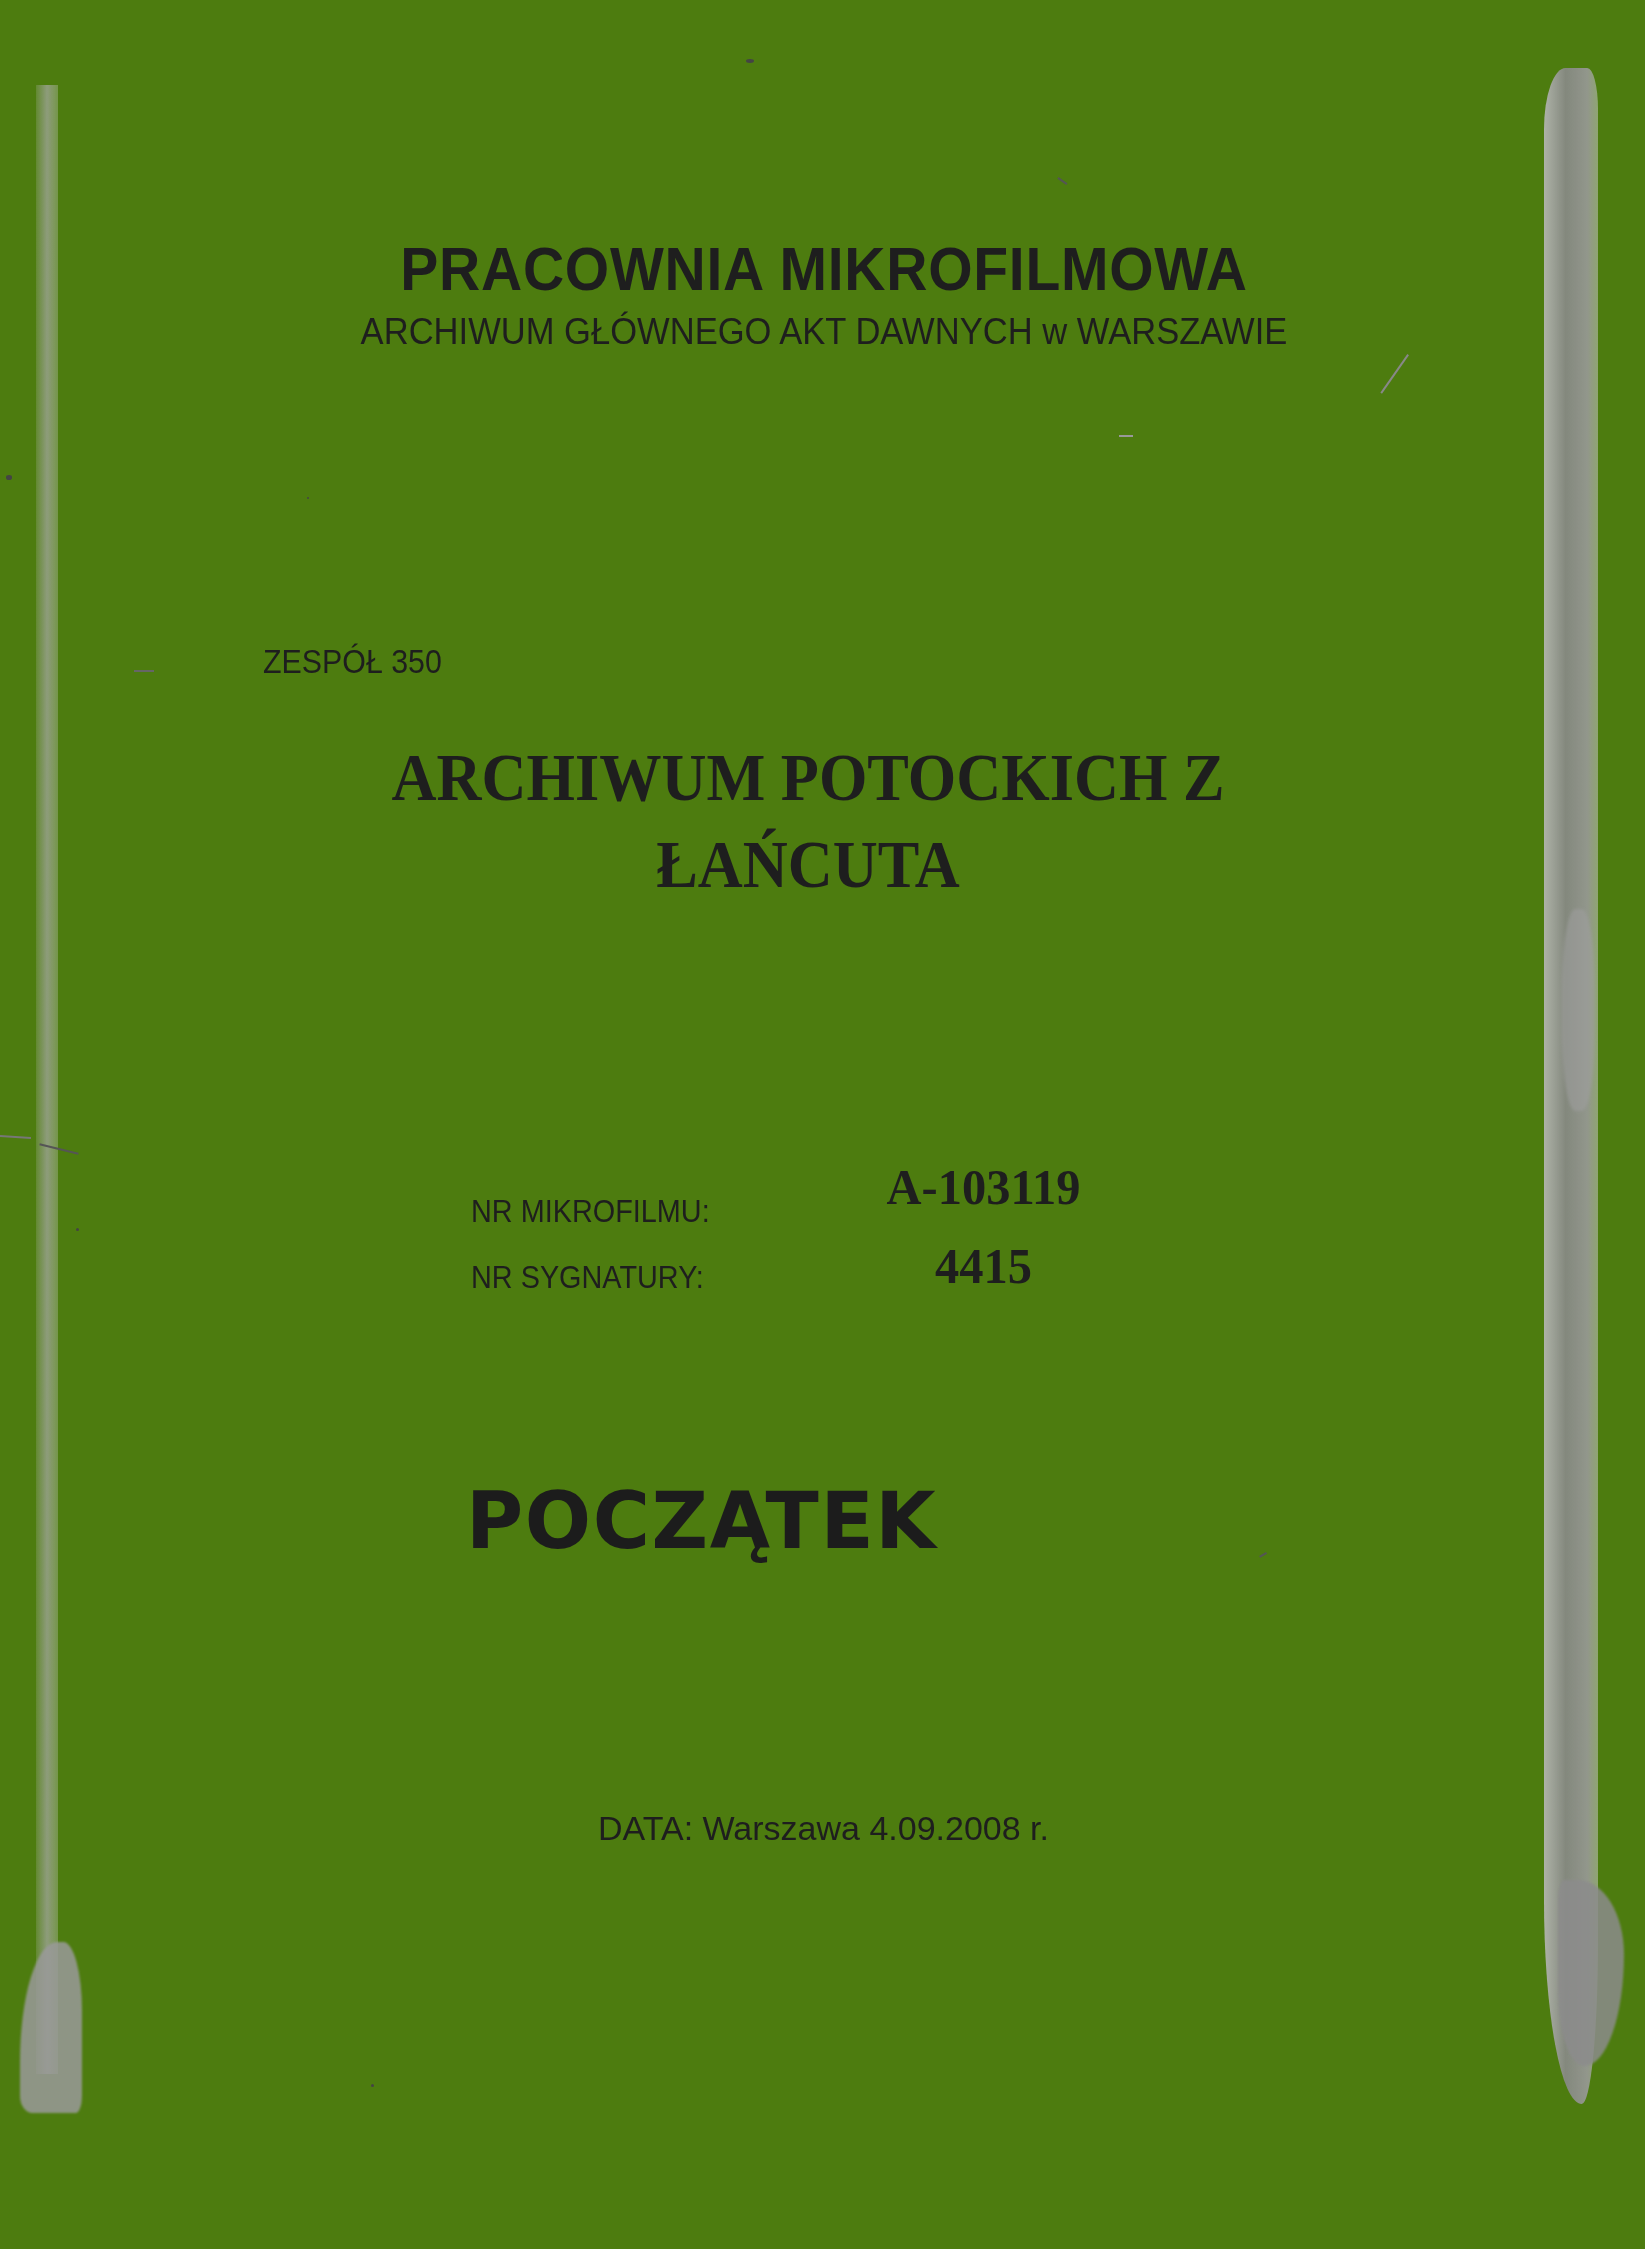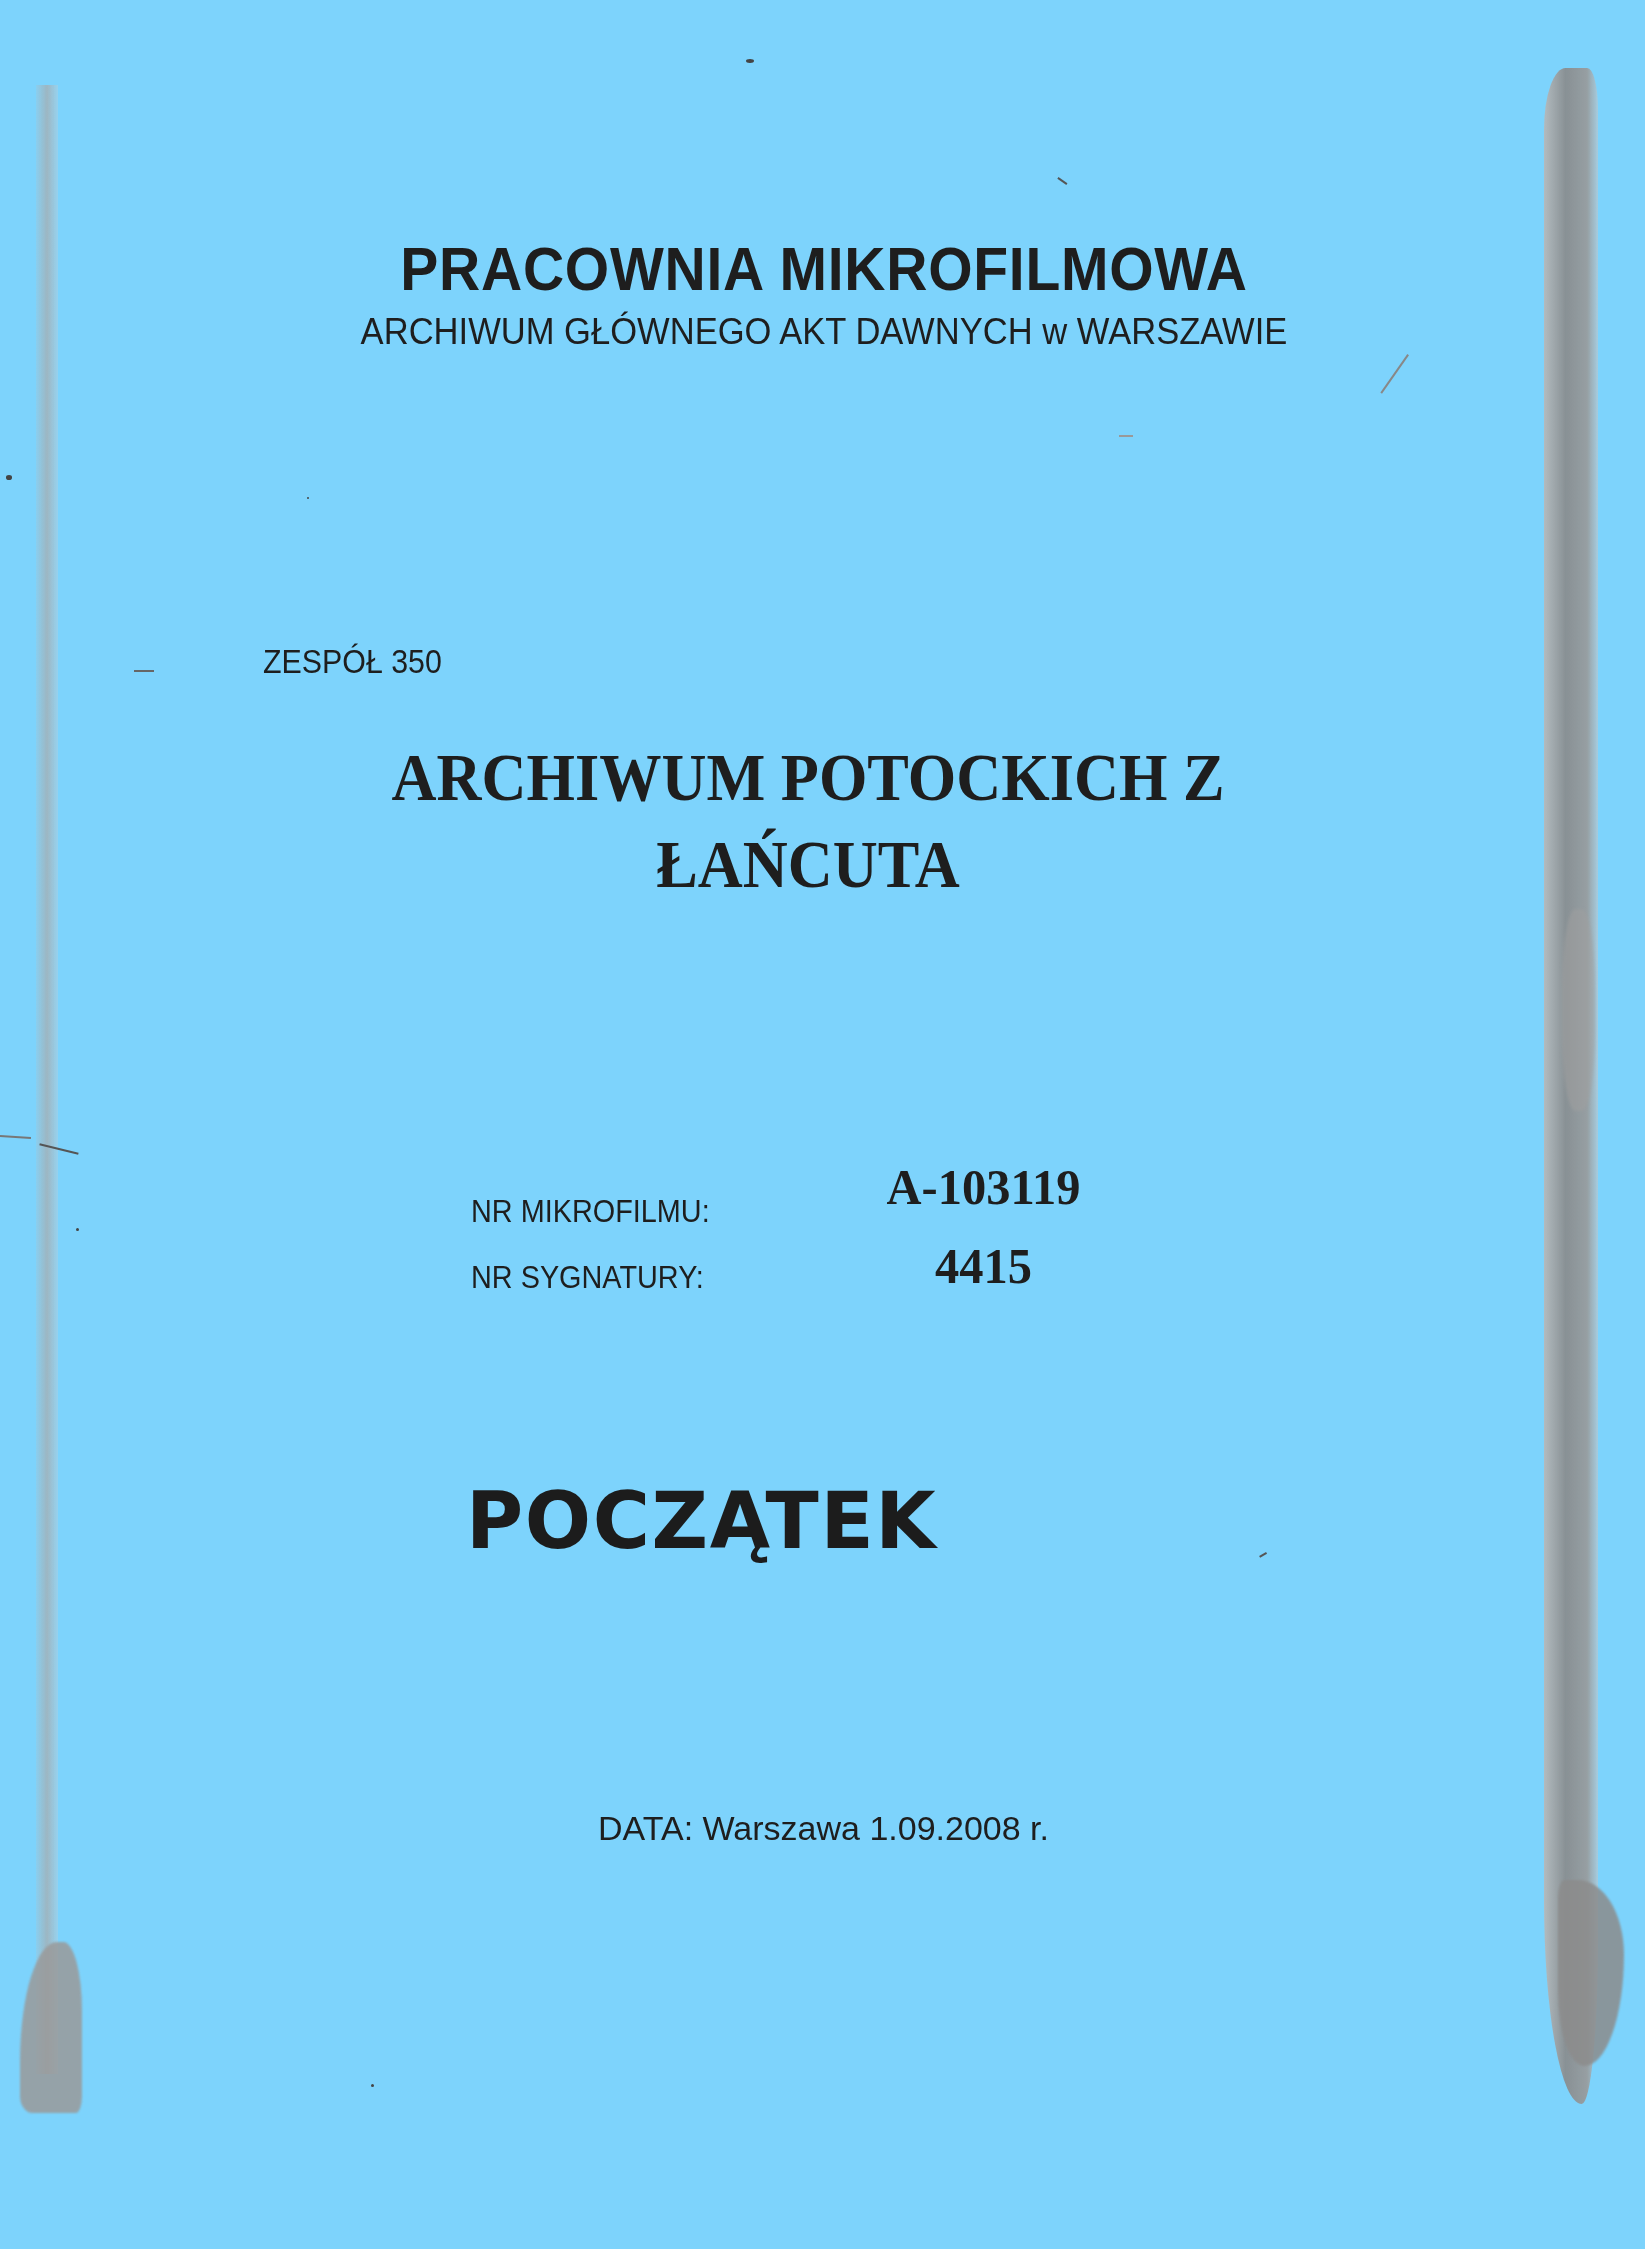--- a/index.html
+++ b/index.html
@@ -13,21 +13,21 @@
       position: relative;
       overflow: hidden;
       font-family: "Liberation Sans", sans-serif;
       color: #1a1a1a;
     }
     .page {
       position: absolute;
       left: 0; top: 0;
       width: 1645px;
       height: 2250px;
-      background: #7dd3fc;
+      background: #4d7c0f;
     }
     
     .edge-right {
       position: absolute;
       left: 1544px;
       top: 68px;
       width: 54px;
       height: 2036px;
       background: linear-gradient(to right, #b9b9b9 0%, #8a8a8a 40%, #9a9a9a 80%, rgba(200,200,200,0.6) 100%);
       border-radius: 40% 20% 30% 70% / 3% 2% 8% 10%;
@@ -227,15 +227,15 @@
     <span class="meta-label">NR MIKROFILMU:</span>
     <span class="meta-value">A-103119</span>
   </div>
   <div class="meta-row row-sygnatura">
     <span class="meta-label">NR SYGNATURY:</span>
     <span class="meta-value">4415</span>
   </div>
 
   <div class="status-word">POCZĄTEK</div>
 
-  <div class="date-line">DATA: Warszawa 1.09.2008 r.</div>
+  <div class="date-line">DATA: Warszawa 4.09.2008 r.</div>
 </div>
 
 
 </body></html>

